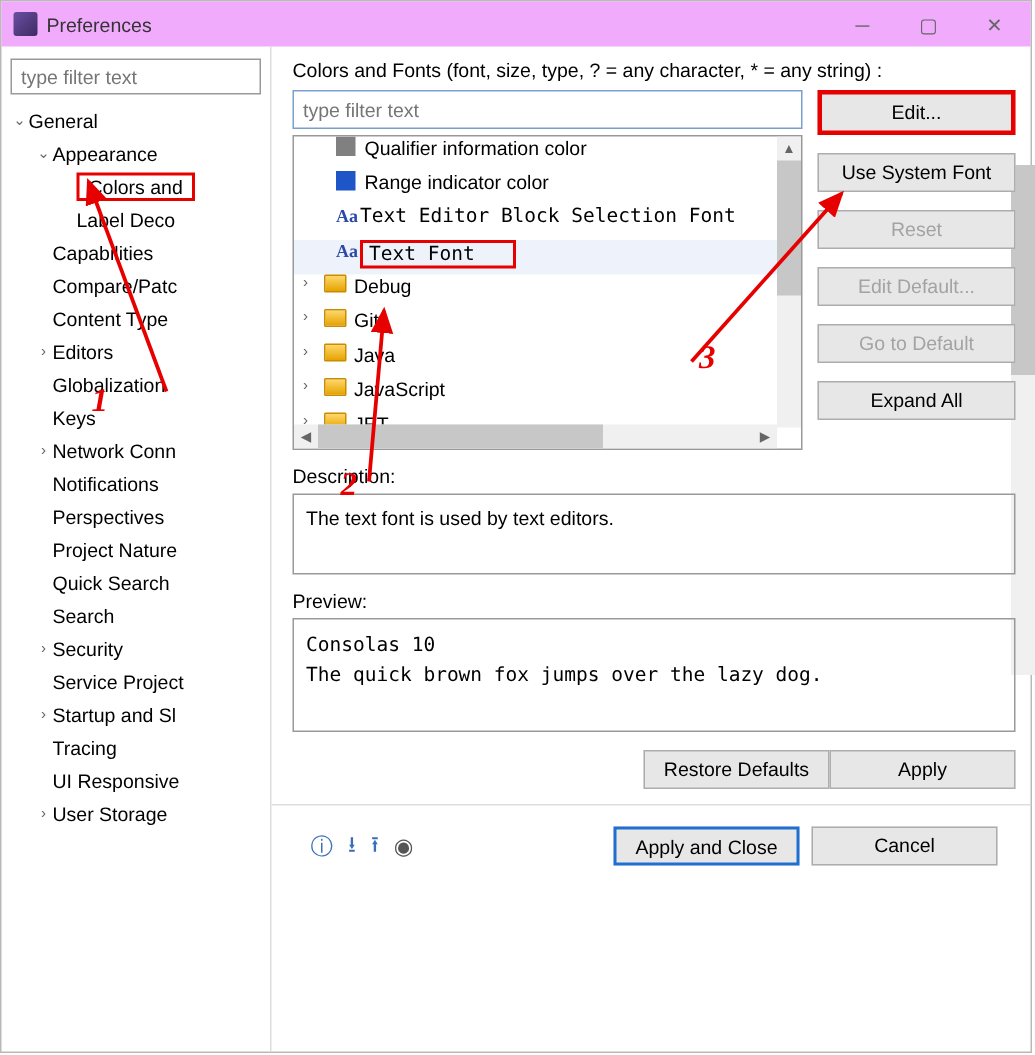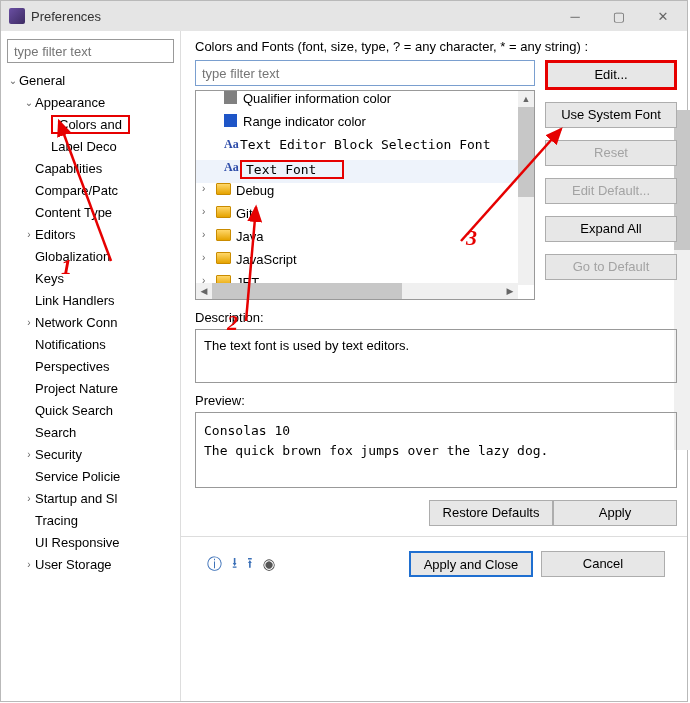--- a/index.html
+++ b/index.html
@@ -1,18 +1,18 @@
 <!DOCTYPE html>
 <html><head>
 <meta charset="utf-8">
 <style>
 *{box-sizing:border-box;margin:0;padding:0;font-family:"Segoe UI",Tahoma,sans-serif;font-size:13px;color:#000}
 body{background:#fff;width:690px;height:703px;overflow:hidden;position:relative}
 .window{border:1px solid #b9b9b9;width:688px;height:702px;display:flex;flex-direction:column}
-.titlebar{height:30px;display:flex;align-items:center;padding:0 2px;background:#e5e5e5}
+.titlebar{height:30px;display:flex;align-items:center;padding:0 2px;background:#f0abfc}
 .titlebar .icon{width:16px;height:16px;margin:0 6px;background:linear-gradient(135deg,#6a4fa3 0%,#3d2b62 100%);border-radius:2px}
 .titlebar .ttl{flex:1;color:#333}
 .winbtn{width:44px;height:28px;display:flex;align-items:center;justify-content:center;color:#666}
 .body{flex:1;display:flex;min-height:0}
 .left{width:180px;border-right:1px solid #ddd;display:flex;flex-direction:column;padding:8px 6px 0 6px}
 .filter-l{height:24px;border:1px solid #999;padding:2px 6px;color:#8a8a8a;margin-bottom:6px}
 .tree{flex:1;overflow:hidden;position:relative}
 .tree .row{height:22px;display:flex;align-items:center;white-space:nowrap;cursor:default}
 .tree .row .caret{width:12px;display:inline-block;text-align:center;color:#666;font-size:10px}
 .tree .lvl0{padding-left:0}
@@ -119,24 +119,20 @@
           </div>
           <div class="row lvl1">
             <span class="caret"></span>
             <span>Globalization</span>
           </div>
           <div class="row lvl1">
             <span class="caret"></span>
             <span>Keys</span>
           </div>
           <div class="row lvl1">
-            <span class="caret"></span>
-            <span>Link Handlers</span>
-          </div>
-          <div class="row lvl1">
             <span class="caret">›</span>
             <span>Network Conn</span>
           </div>
           <div class="row lvl1">
             <span class="caret"></span>
             <span>Notifications</span>
           </div>
           <div class="row lvl1">
             <span class="caret"></span>
             <span>Perspectives</span>
@@ -152,21 +148,21 @@
           <div class="row lvl1">
             <span class="caret"></span>
             <span>Search</span>
           </div>
           <div class="row lvl1">
             <span class="caret">›</span>
             <span>Security</span>
           </div>
           <div class="row lvl1">
             <span class="caret"></span>
-            <span>Service Policie</span>
+            <span>Service Project</span>
           </div>
           <div class="row lvl1">
             <span class="caret">›</span>
             <span>Startup and Sl</span>
           </div>
           <div class="row lvl1">
             <span class="caret"></span>
             <span>Tracing</span>
           </div>
           <div class="row lvl1">
@@ -241,22 +237,22 @@
               <div style="flex:1"></div>
               <div class="ar">▶</div>
             </div>
           </div>
         </div>
         <div class="btn-col">
           <div class="btn red-border">Edit...</div>
           <div class="btn">Use System Font</div>
           <div class="btn disabled">Reset</div>
           <div class="btn disabled">Edit Default...</div>
+          <div class="btn disabled">Go to Default</div>
           <div class="btn">Expand All</div>
-          <div class="btn disabled">Go to Default</div>
         </div>
       </div>
 
       <div class="section-lbl">Description:</div>
       <div class="desc-box">The text font is used by text editors.</div>
 
       <div class="section-lbl">Preview:</div>
       <div class="preview-box">Consolas 10
 The quick brown fox jumps over the lazy dog.</div>
 

